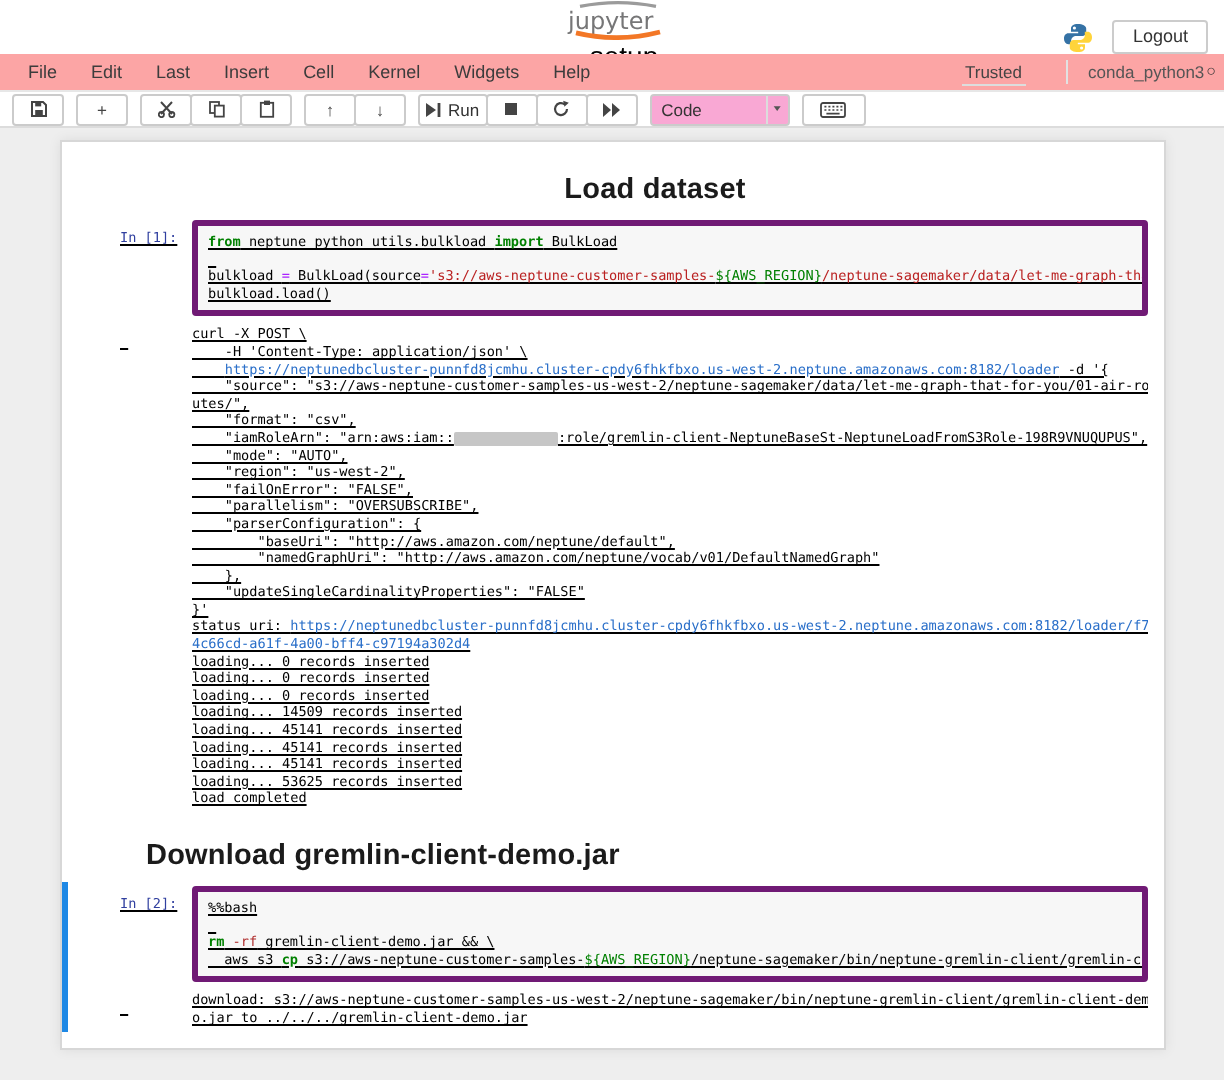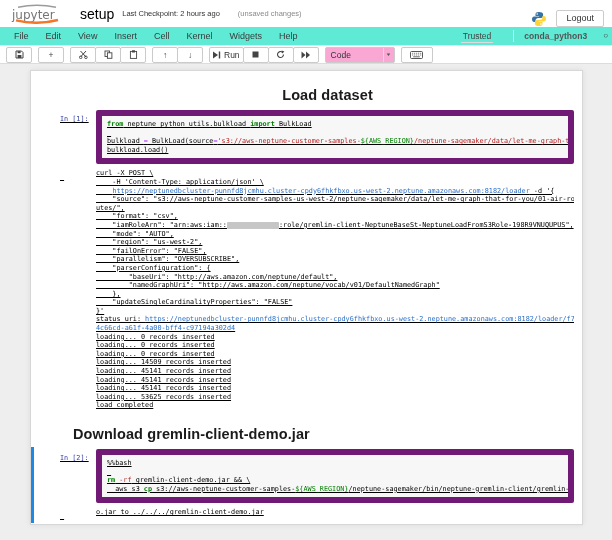--- a/index.html
+++ b/index.html
@@ -3,34 +3,34 @@
 <meta charset="utf-8">
 <style>
   html,body{margin:0;padding:0;}
   body{
     width:612px;height:540px;overflow:hidden;position:relative;
     background:#eeeeee;
     font-family:"Liberation Sans", sans-serif;
     -webkit-font-smoothing:antialiased;
   }
   
-  .hdr{position:absolute;left:0;top:0;width:612px;height:27px;background:#fff;border-bottom:5px solid #c2410c;display:flex;align-items:center;}
+  .hdr{position:absolute;left:0;top:0;width:612px;height:27px;background:#fff;border-bottom:5px solid #c2410c;display:flex;align-items:center;flex-direction:column;}
   .logo{margin-left:8px;width:60px;height:20px;flex:none;}
   .hdr-title{margin-left:12px;font-size:14px;color:#000;}
   .hdr-chk{margin-left:8px;font-size:7.5px;color:#333;}
   .hdr-unsaved{margin-left:18px;font-size:7.5px;color:#8a8a8a;}
   .hdr-right{position:absolute;right:8px;top:0;height:27px;display:flex;align-items:flex-end;gap:9px;}
   .logout-btn{font-size:9px;color:#333;border:1px solid #ccc;border-radius:2px;background:#fff;padding:3px 9px;line-height:1;}
   
-  .menubar{position:absolute;left:0;top:27px;width:612px;height:18px;background:#5eead4;border-bottom:1px solid #e7e7e7;display:flex;align-items:center;}
+  .menubar{position:absolute;left:0;top:27px;width:612px;height:18px;background:#fca5a5;border-bottom:1px solid #e7e7e7;display:flex;align-items:center;}
   .menu-items{display:flex;gap:17px;margin-left:14px;font-size:9px;color:#3c3c3c;}
   .menu-item{cursor:default;}
   .menu-right{position:absolute;right:4px;top:0;height:18px;display:flex;align-items:center;font-size:8.5px;color:#555;}
   .trusted{border-bottom:1px solid #ddd;padding:1px 2px;margin-right:20px;color:#444;}
-  .kernel-ind{display:flex;align-items:center;gap:16px;border-left:1px solid #e2e2e2;padding-left:10px;height:12px;font-weight:bold;}
+  .kernel-ind{display:flex;align-items:center;gap:1px;border-left:1px solid #e2e2e2;padding-left:10px;height:12px;}
   .kernel-circle{font-size:8px;color:#333;line-height:1;}
   
   .toolbar{position:absolute;left:0;top:46px;width:612px;height:17px;background:#fff;border-bottom:1px solid #dcdcdc;display:flex;align-items:center;padding-left:0;}
   .tgroup{display:flex;margin-left:6px;}
   .tbtn{min-width:18px;height:14px;background:#fff;border:1px solid #cbcbcb;border-radius:2px;display:flex;align-items:center;justify-content:center;color:#444;font-size:8.5px;padding:0 3px;margin-left:-1px;}
   .tgroup .tbtn:first-child{margin-left:0;}
   .tbtn svg{display:block;}
   .run-label{margin-left:3px;font-size:8.5px;color:#333;}
   .celltype-select{display:flex;align-items:center;height:14px;border:1px solid #cbcbcb;border-radius:2px;background:#f9a8d4;margin-left:6px;}
   .celltype-select .val{font-size:8.5px;color:#333;padding:0 14px 0 5px;min-width:38px;}
@@ -38,21 +38,21 @@
   .arrow-glyph{transform:scaleY(.7);}
   
   .nb-container{position:absolute;left:30px;top:70px;width:553px;height:455px;background:#fff;border:1px solid #d7d7d7;box-shadow:0 0 6px rgba(0,0,0,.08);box-sizing:border-box;padding-top:3px;overflow:hidden;}
   .nb-heading{margin:16px 0 7px 42px;font-size:14.5px;font-weight:bold;color:#1b1b1b;letter-spacing:.1px;}
   .nb-heading:first-child{margin-top:13px;text-align:center;}
   .cell{margin-left:29px;margin-right:8px;margin-bottom:8px;position:relative;text-decoration:underline;}
   .cell.selected::before{content:"";position:absolute;left:-29px;top:-2px;bottom:-2px;width:2.5px;background:#1E88E5;}
   .inp{display:flex;}
   .prompt{width:36px;flex:none;font-family:"DejaVu Sans Mono",monospace;font-size:6.8px;line-height:8.6px;color:#303F9F;padding-top:5px;white-space:pre;}
   pre{margin:0;}
-  .codebox{flex:1;background:#f7f7f7;border:6px solid #701a75;border-radius:2px;padding:4px 5px;overflow:hidden;}
+  .codebox{flex:1;background:#f7f7f7;border:3px solid #701a75;border-radius:2px;padding:4px 5px;overflow:hidden;}
   .outwrap{display:flex;margin-top:4px;}
   .outbox{flex:1;overflow:hidden;padding-top:1px;}
   .cl,.ol{font-family:"DejaVu Sans Mono",monospace;font-size:6.8px;line-height:8.6px;height:8.6px;white-space:pre;color:#000;}
   .tk-kw{color:#008000;font-weight:bold;}
   .tk-str{color:#BA2121;}
   .tk-op{color:#AA22FF;}
   .tk-var{color:#008000;}
   .tk-flag{color:#B03030;}
   .tk-link{color:#2A6FC9;}
   .redact{display:inline-block;width:52px;height:7px;background:#c6c6c6;border-radius:1px;vertical-align:middle;}
@@ -77,21 +77,21 @@
       <circle cx="9.8" cy="13" r=".8" fill="#fff"></circle>
     </svg>
     <button class="logout-btn">Logout</button>
   </div>
 </div>
 
 <div class="menubar">
   <div class="menu-items">
       <span class="menu-item">File</span>
       <span class="menu-item">Edit</span>
-      <span class="menu-item">View</span>
+      <span class="menu-item">Last</span>
       <span class="menu-item">Insert</span>
       <span class="menu-item">Cell</span>
       <span class="menu-item">Kernel</span>
       <span class="menu-item">Widgets</span>
       <span class="menu-item">Help</span>
     </div>
   <div class="menu-right">
     <span class="trusted">Trusted</span>
     <span class="kernel-ind">
       <span>conda_python3</span>
@@ -200,17 +200,17 @@
         </div>
       </div>
       <div class="nb-heading">Download gremlin-client-demo.jar</div>
       <div class="cell selected">
         <div class="inp">
           <div class="prompt">In [2]:</div>
           <pre class="codebox"><div class="cl"><span>%%bash</span></div><div class="cl">&nbsp;</div><div class="cl"><span class="tk-kw">rm</span><span class="tk-flag"> -rf</span><span> gremlin-client-demo.jar &amp;&amp; \</span></div><div class="cl"><span>  aws s3 </span><span class="tk-kw">cp</span><span> s3://aws-neptune-customer-samples-</span><span class="tk-var">${AWS_REGION}</span><span>/neptune-sagemaker/bin/neptune-gremlin-client/gremlin-client</span></div></pre>
         </div>
         <div class="outwrap">
           <div class="prompt">&nbsp;</div>
-          <pre class="outbox"><div class="ol"><span>o.jar to ../../../gremlin-client-demo.jar</span></div></pre>
+          <pre class="outbox"><div class="ol"><span>download: s3://aws-neptune-customer-samples-us-west-2/neptune-sagemaker/bin/neptune-gremlin-client/gremlin-client-dem</span></div><div class="ol"><span>o.jar to ../../../gremlin-client-demo.jar</span></div></pre>
         </div>
       </div>
     </div>
 </div>
 
 </body></html>

